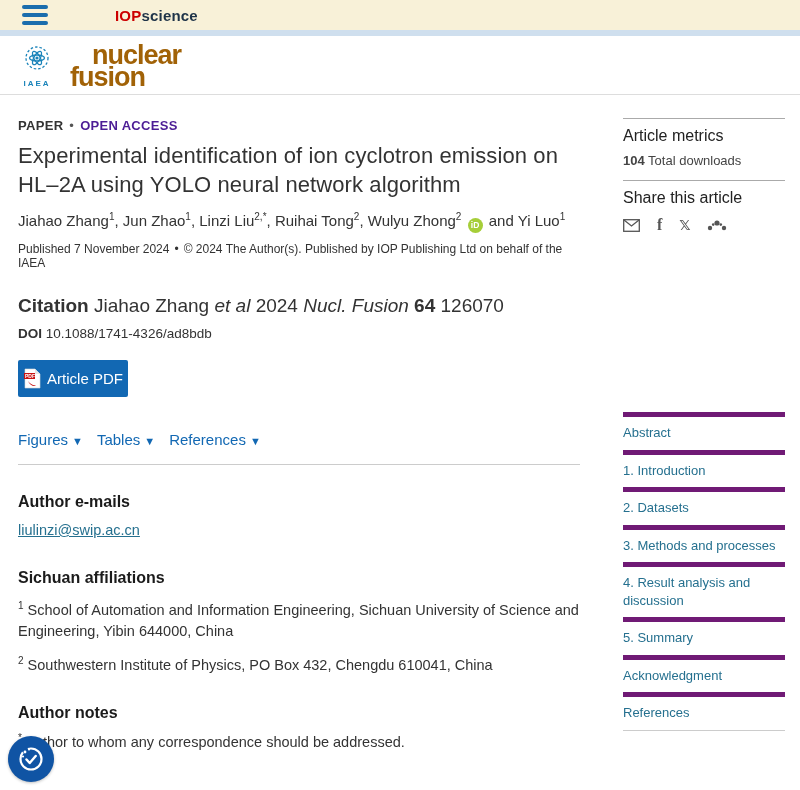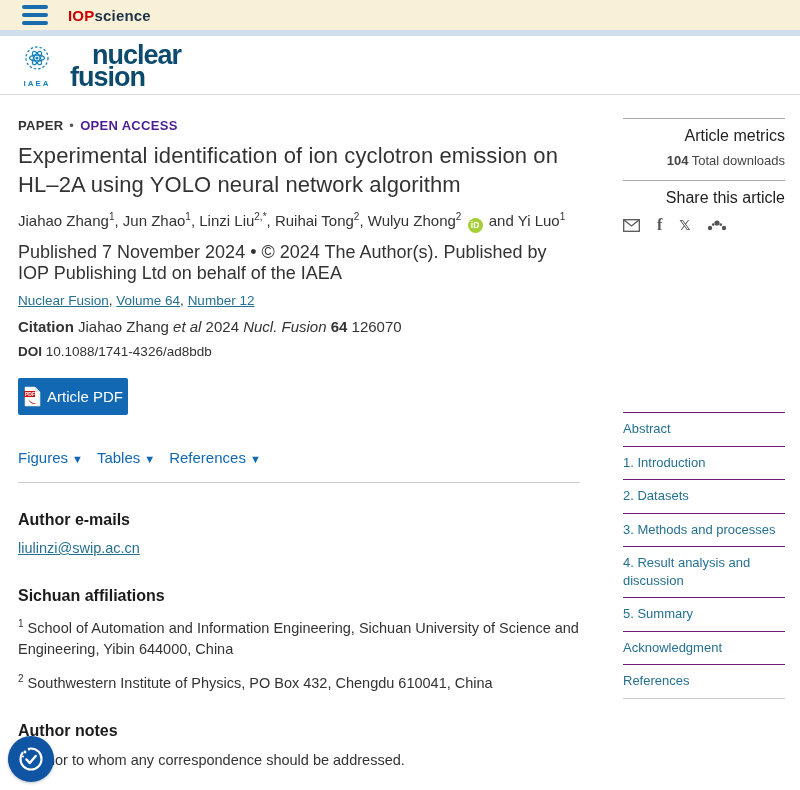--- a/index.html
+++ b/index.html
@@ -1,56 +1,56 @@
 <!DOCTYPE html>
 <html><head>
 <meta charset="utf-8">
 <style>
   * { margin:0; padding:0; box-sizing:border-box; }
   html,body { width:800px; height:790px; overflow:hidden; background:#fff;
     font-family:"Liberation Sans","DejaVu Sans",sans-serif; color:#333; }
   a { text-decoration:none; cursor:pointer; }
 
   
-  .topbar { height:30px; background:#f8f1d8; display:flex; align-items:center; padding-left:22px; }
+  .topbar { height:30px; background:#f8f1d8; display:flex; align-items:center; padding-left:22px;gap:47px; }
   .hamburger { width:26px; display:flex; flex-direction:column; gap:4px; cursor:pointer; }
   .hamburger span { display:block; height:4px; background:#1a6dad; border-radius:2px; }
   .brand { margin-left:20px; font-size:15px; letter-spacing:.2px; cursor:pointer; }
   .brand .iop { color:#cc0000; font-weight:bold; }
   .brand .science { color:#1e3348; font-weight:bold; }
   .bluestrip { height:6px; background:#cfdfee; }
 
   
   .jheader { padding:8px 0 6px 18px; display:flex; align-items:flex-start; border-bottom:1px solid #ddd; height:59px; }
   .iaea { width:38px; text-align:center; color:#1b84ba; }
   .iaea-emblem { width:30px; height:30px; margin:0 auto; }
   .iaea-label { font-size:8px; font-weight:bold; letter-spacing:2px; color:#1b84ba; margin-top:1px; }
-  .nf-logo { margin-left:14px; line-height:.82; color:#0c4a6e; font-weight:bold; letter-spacing:-1px; }
+  .nf-logo { margin-left:14px; line-height:.82; color:#a16207; font-weight:bold; letter-spacing:-1px; }
   .nf-line1 { font-size:27px; padding-left:22px; }
   .nf-line2 { font-size:27px; }
 
   
   .page { position:relative; width:800px; }
   .main { width:580px; padding:23px 0 0 18px; }
 
   
   .kicker { font-size:13px; font-weight:bold; letter-spacing:.3px; }
   .kicker .dot { color:#555; font-weight:normal; padding:0 6px; }
   .kicker .oa { color:#4c1d95; }
   h1.title { font-size:22px; font-weight:400; color:#333; line-height:1.32; margin-top:8px; letter-spacing:.1px; }
   .authors { margin-top:12px; font-size:15px; color:#333; }
   .authors sup { font-size:10px; }
   .orcid-badge { display:inline-block; width:15px; height:15px; background:#a6ce39; color:#fff;
     border-radius:50%; font-size:8.5px; font-weight:bold; text-align:center; line-height:15px;
     vertical-align:-2px; margin:0 2px; cursor:pointer; }
-  .publine { margin-top:9px; font-size:18px; color:#333; }
+  .publine { margin-top:9px; font-size:12px; color:#333; }
   .publine .dot { padding:0 5px; }
   .jlinks { margin-top:9px; font-size:13.5px; }
   .jlinks a { color:#25708f; text-decoration:underline; }
-  .citation { margin-top:10px; font-size:15px; }
+  .citation { margin-top:25px; font-size:19px; }
   .citation .b { font-weight:bold; }
   .citation .i { font-style:italic; }
   .doiline { margin-top:9px; font-size:13.5px; }
   .doiline .b { font-weight:bold; }
 
   
   .pdf-btn { margin-top:19px; width:110px; height:37px; background:#1268b3; border:none; border-radius:2px;
     color:#fff; font-size:15px; display:flex; align-items:center; justify-content:center; gap:5px; cursor:pointer;
     font-family:inherit; }
 
@@ -66,32 +66,32 @@
   
   .sec-h { font-size:16px; font-weight:bold; color:#1b1b1b; }
   .sec { margin-top:28px; }
   .sec p { font-size:14.5px; margin-top:9px; line-height:1.45; }
   .sec a { color:#25708f; text-decoration:underline;margin-top:29px; }
   .sec sup { font-size:10px; }
   .aff p { margin-top:12px; }
 
   
   .sb { position:absolute; width:162px; left:623px; font-size:13px; }
-  .sb-metrics { top:118px;text-align:right; }
+  .sb-metrics { top:118px; }
   .sb-block { border-top:1px solid #aaa; padding-top:8px; }
   .sb-h { font-size:16px; color:#222; font-weight:400; }
   .sb-downloads { margin-top:8px; padding-bottom:12px; font-size:13px; color:#444; }
   .sb-downloads .n { font-weight:bold; }
   .share-icons { display:flex; gap:17px; margin-top:9px; align-items:center; }
   .share-icons .ic { color:#555; cursor:pointer; display:inline-flex; align-items:center; }
   .fb-f { font-weight:bold; font-size:16px; font-family:"Liberation Serif",serif; }
   .x-g { font-size:14px; font-weight:bold; letter-spacing:-1px; }
 
   .sb-nav { top:412px; }
-  .sb-nav .nav-item { border-top:1px solid #701a75; padding:7px 0 8px 0; color:#25708f; font-size:13px;
+  .sb-nav .nav-item { border-top:5px solid #701a75; padding:7px 0 8px 0; color:#25708f; font-size:13px;
     line-height:1.35; cursor:pointer; }
   .sb-nav .nav-item:last-child { border-bottom:1px solid #ccc; }
 
   
   .cookie-badge { position:absolute; left:8px; top:736px; width:46px; height:46px; border-radius:50%;
     background:#1054a4; display:flex; align-items:center; justify-content:center; cursor:pointer;
     box-shadow:0 1px 3px rgba(0,0,0,.25); }
 </style>
 </head>
 <body>
@@ -136,21 +136,20 @@
     </div>
 
     <h1 class="title">Experimental identification of ion cyclotron emission on HL–2A using YOLO neural network algorithm</h1>
 
     <div class="authors"><span>Jiahao Zhang<sup>1</sup></span>, <span>Jun Zhao<sup>1</sup></span>, <span>Linzi Liu<sup>2,*</sup></span>, <span>Ruihai Tong<sup>2</sup></span>, <span>Wulyu Zhong<sup>2</sup></span> <span class="orcid-badge">iD</span> and <span>Yi Luo<sup>1</sup></span></div>
 
     <div class="publine">
       <span>Published 7 November 2024</span><span class="dot">•</span><span>© 2024 The Author(s). Published by IOP Publishing Ltd on behalf of the IAEA</span>
     </div>
 
-    <div class="jlinks"><a>Nuclear Fusion</a>, <a>Volume 64</a>, <a>Number 12</a></div>
 
     <div class="citation">
       <span class="b">Citation</span>
       <span>Jiahao Zhang</span>
       <span class="i">et al</span>
       <span>2024</span>
       <span class="i">Nucl. Fusion</span>
       <span class="b">64</span>
       <span>126070</span>
     </div>

